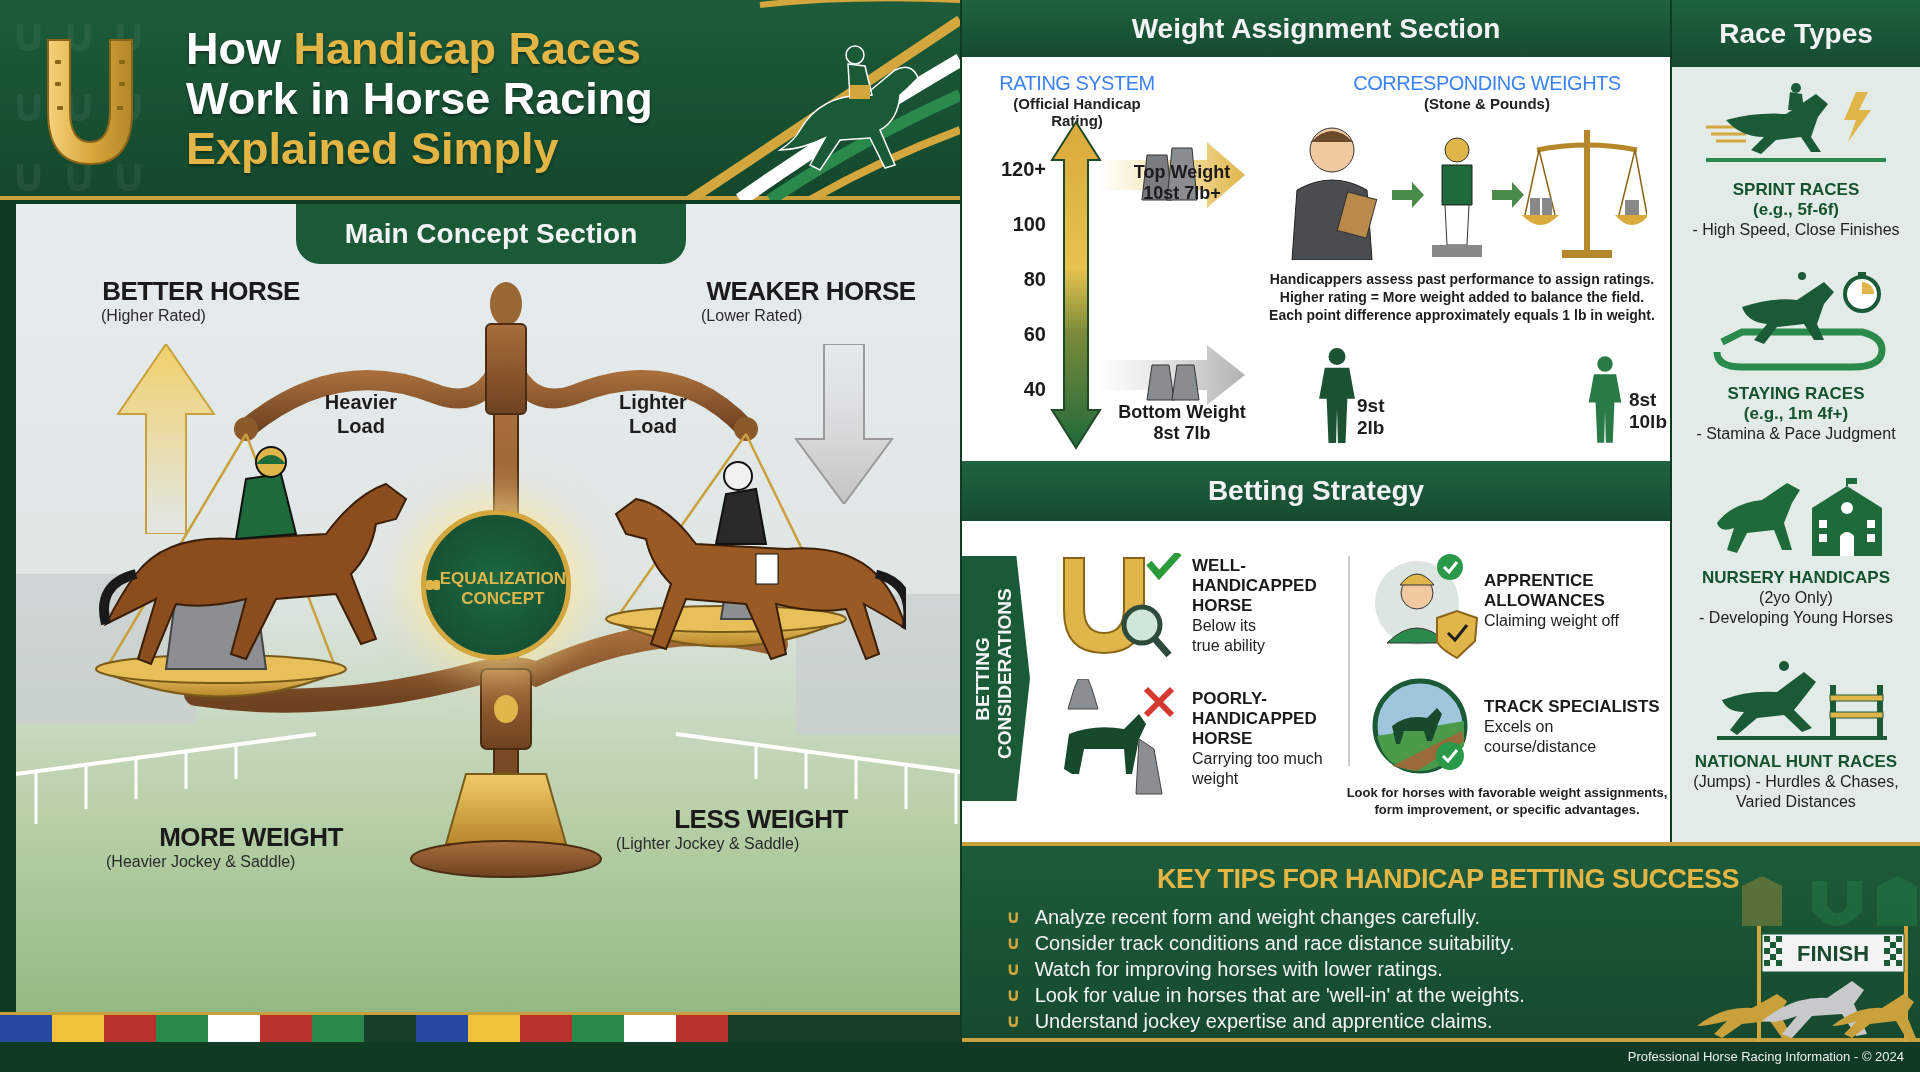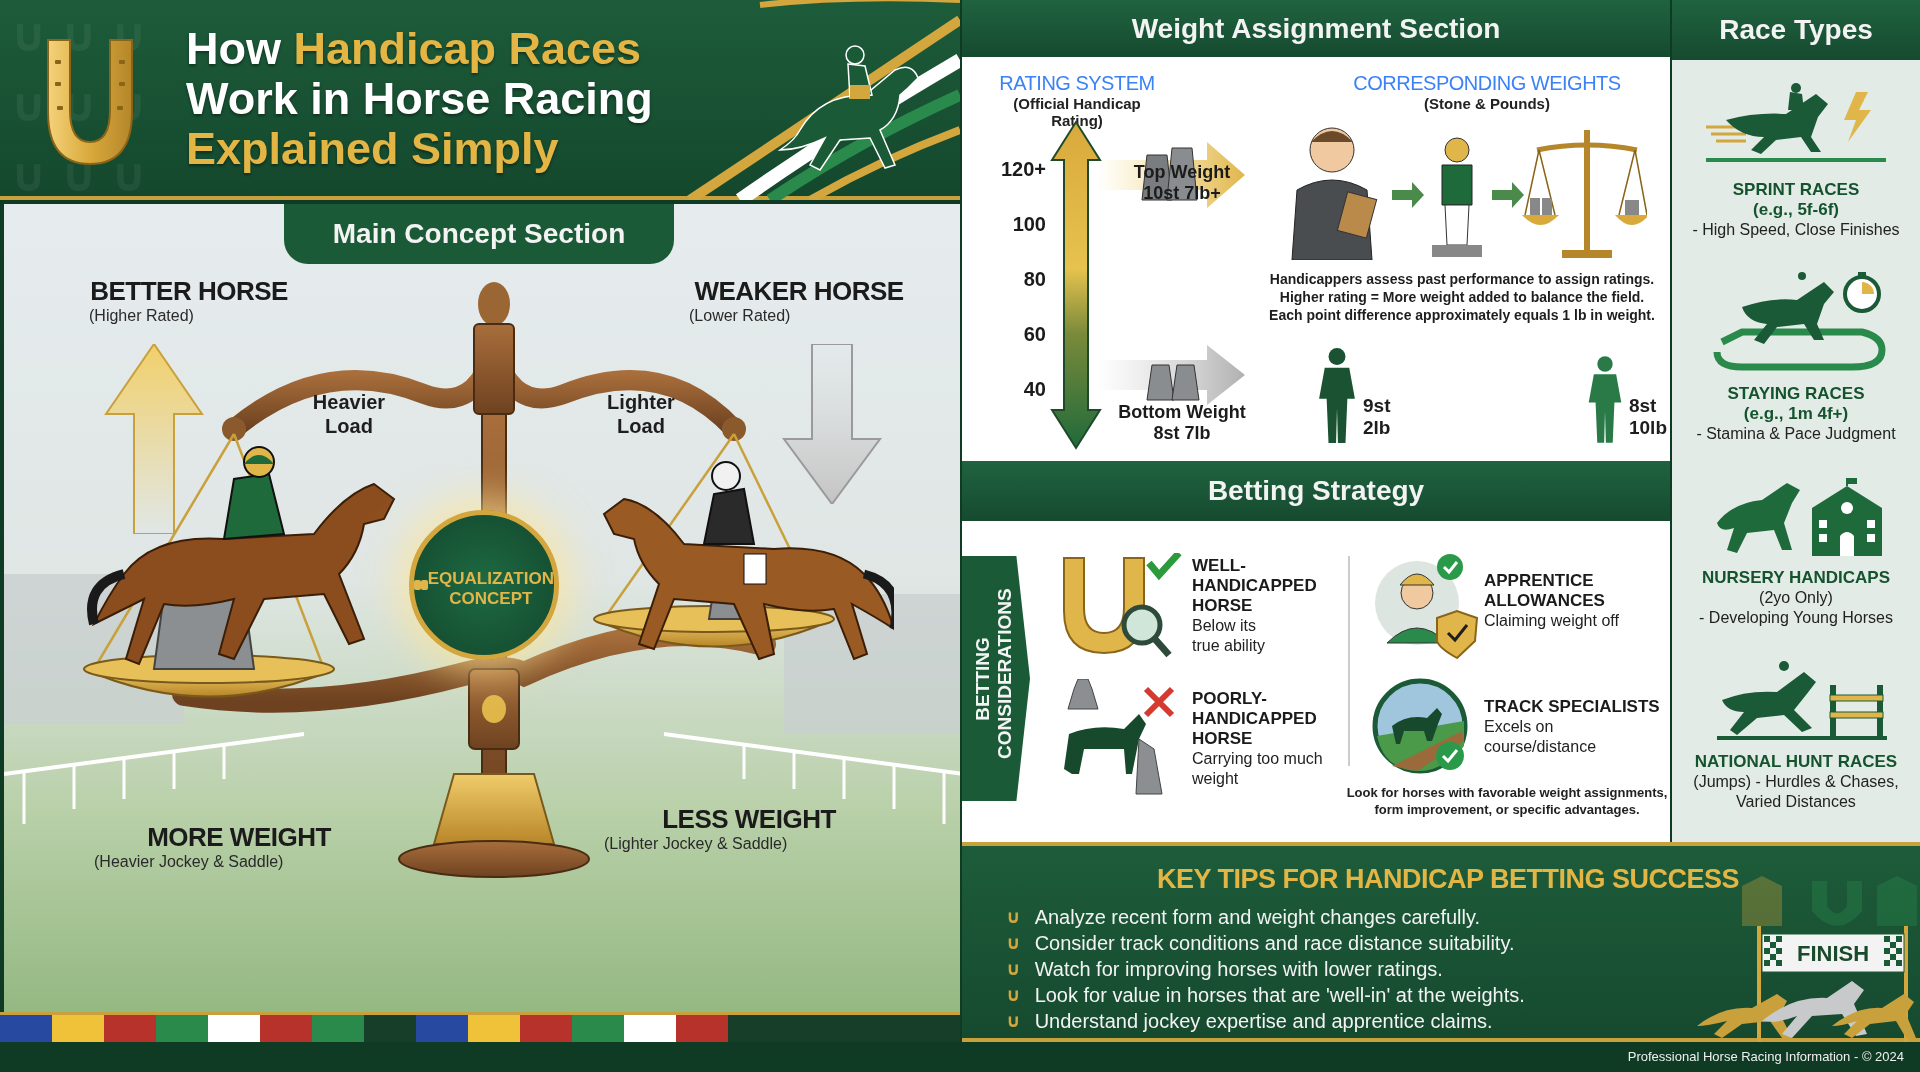--- a/index.html
+++ b/index.html
@@ -9,21 +9,21 @@
 
 
 #left{left:0;top:0;width:960px;height:1042px;overflow:hidden}
 #hero{left:0;top:0;width:960px;height:200px;background:linear-gradient(180deg,#1d5c3a 0%,#14482d 100%);border-bottom:4px solid #c9a13c}
 .shoe-bg{color:rgba(255,255,255,0.06);font-size:46px;font-weight:bold}
 #hero-title{left:186px;top:24px;font-size:45px;font-weight:bold;line-height:50px;color:#fff;text-shadow:0 2px 3px rgba(0,0,0,.4)}
 #hero-title .g{color:#e3b545}
 #hero-shoe{left:30px;top:30px;width:120px;height:140px}
 #hero-deco{left:650px;top:0;width:310px;height:200px}
 
-#concept{left:4px;top:204px;width:960px;height:840px;background:linear-gradient(180deg,#e6ecee 0%,#dfe6e4 45%,#b9d0a9 72%,#8fb57c 100%)}
+#concept{left:16px;top:204px;width:960px;height:840px;background:linear-gradient(180deg,#e6ecee 0%,#dfe6e4 45%,#b9d0a9 72%,#8fb57c 100%)}
 #concept-tab{left:280px;top:0;width:390px;height:60px;background:#1a5a37;border-radius:0 0 24px 24px;color:#f3f3f3;font-size:28px;font-weight:bold;display:flex;align-items:center;justify-content:center}
 .lbl-big{font-size:26px;font-weight:bold;color:#1b1b1b;text-align:center;letter-spacing:-0.5px}
 .lbl-sub{font-size:16px;color:#2a2a2a;}
 #scale-svg{left:60px;top:70px;width:860px;height:640px}
 #equal-badge{left:405px;top:510px;width:150px;height:150px;border-radius:50%;background:radial-gradient(circle,#1e6a43,#12472c);border:5px solid #d4a63e;box-shadow:0 0 40px 12px rgba(255,230,150,.7);display:flex;flex-direction:row;align-items:center;justify-content:center}
 #equal-badge .bar{width:56px;height:10px;background:#e0b64a;margin:4px 0;border-radius:2px}
 #equal-badge .t{color:#e0b64a;font-size:17px;font-weight:bold;line-height:20px;text-align:center;margin-top:8px}
 .load-lbl{font-size:20px;font-weight:bold;color:#1e1e1e;text-align:center;line-height:24px}
 
 #summary{left:0;top:894px;width:960px;height:118px;background:linear-gradient(180deg,#1c5a38,#164a2f);color:#fff;font-size:27px;text-align:center;line-height:34px;padding-top:28px}
@@ -58,21 +58,21 @@
 
 
 #tips{left:962px;top:842px;width:958px;height:200px;background:linear-gradient(180deg,#1d5c3a,#164a2f);border-top:4px solid #c9a13c;border-bottom:4px solid #c9a13c}
 #tips-title{left:195px;top:18px;font-size:27px;font-weight:bold;color:#e3b545;letter-spacing:-0.5px}
 #tips-list{left:44px;top:58px;list-style:none}
 #tips-list li{font-size:20px;color:#f3f3f3;line-height:26px;display:flex;align-items:center}
 #tips-list li .hs{color:#d4a63e;font-weight:bold;margin-right:14px;font-size:18px}
 
 
 #rt{left:1672px;top:0;width:248px;height:842px;background:#e3ebe6}
-#rt-head{left:0;top:0;width:248px;height:60px;font-size:28px}
+#rt-head{left:0;top:0;width:248px;height:67px;font-size:28px}
 .rt-item{position:absolute;left:0;width:248px;text-align:center}
 .rt-t{font-size:17px;font-weight:bold;color:#14532d;line-height:20px}
 .rt-d{font-size:16px;color:#222;line-height:20px}
 
 #footer{left:962px;top:1042px;width:958px;height:30px;background:#0f3b24;color:#f0f0f0;font-size:13px;text-align:right;padding-right:16px;line-height:30px}
 </style>
 </head>
 <body>
 
 <div id="left" class="abs">
@@ -361,31 +361,31 @@
     <div>Higher rating = More weight added to balance the field.</div>
     <div>Each point difference approximately equals 1 lb in weight.</div>
   </div>
 
   <div class="abs" style="left:355px;top:335px;width:350px;height:110px;display:flex;justify-content:space-between">
     <div style="display:flex;align-items:flex-end">
       <svg width="40" height="98" viewBox="0 0 42 104">
           <circle cx="21" cy="10" r="9" fill="#1a5232"></circle>
           <path d="M8 22 L34 22 L40 55 L32 55 L30 102 L22 102 L21 65 L20 102 L12 102 L10 55 L2 55 Z" fill="#1a5232"></path>
         </svg>
-      <div class="jk" style="margin-left:6px;margin-bottom:6px">
+      <div class="jk" style="margin-left:0;margin-bottom:6px">
           <div>9st</div>
           <div>2lb</div>
         </div>
     </div>
     <div style="display:flex;align-items:flex-end">
       <svg width="36" height="90" viewBox="0 0 42 104">
           <circle cx="21" cy="10" r="9" fill="#2a7a48"></circle>
           <path d="M8 22 L34 22 L40 55 L32 55 L30 102 L22 102 L21 65 L20 102 L12 102 L10 55 L2 55 Z" fill="#2a7a48"></path>
         </svg>
-      <div class="jk" style="margin-left:6px;margin-bottom:6px">
+      <div class="jk" style="margin-left:6px;margin-bottom:12px">
           <div>8st</div>
           <div>10lb</div>
         </div>
     </div>
   </div>
 </div>
 
 <div id="bs" class="abs">
   <div id="bs-head" class="abs sec-head">Betting Strategy</div>
   <div id="bc-tab" class="abs">

